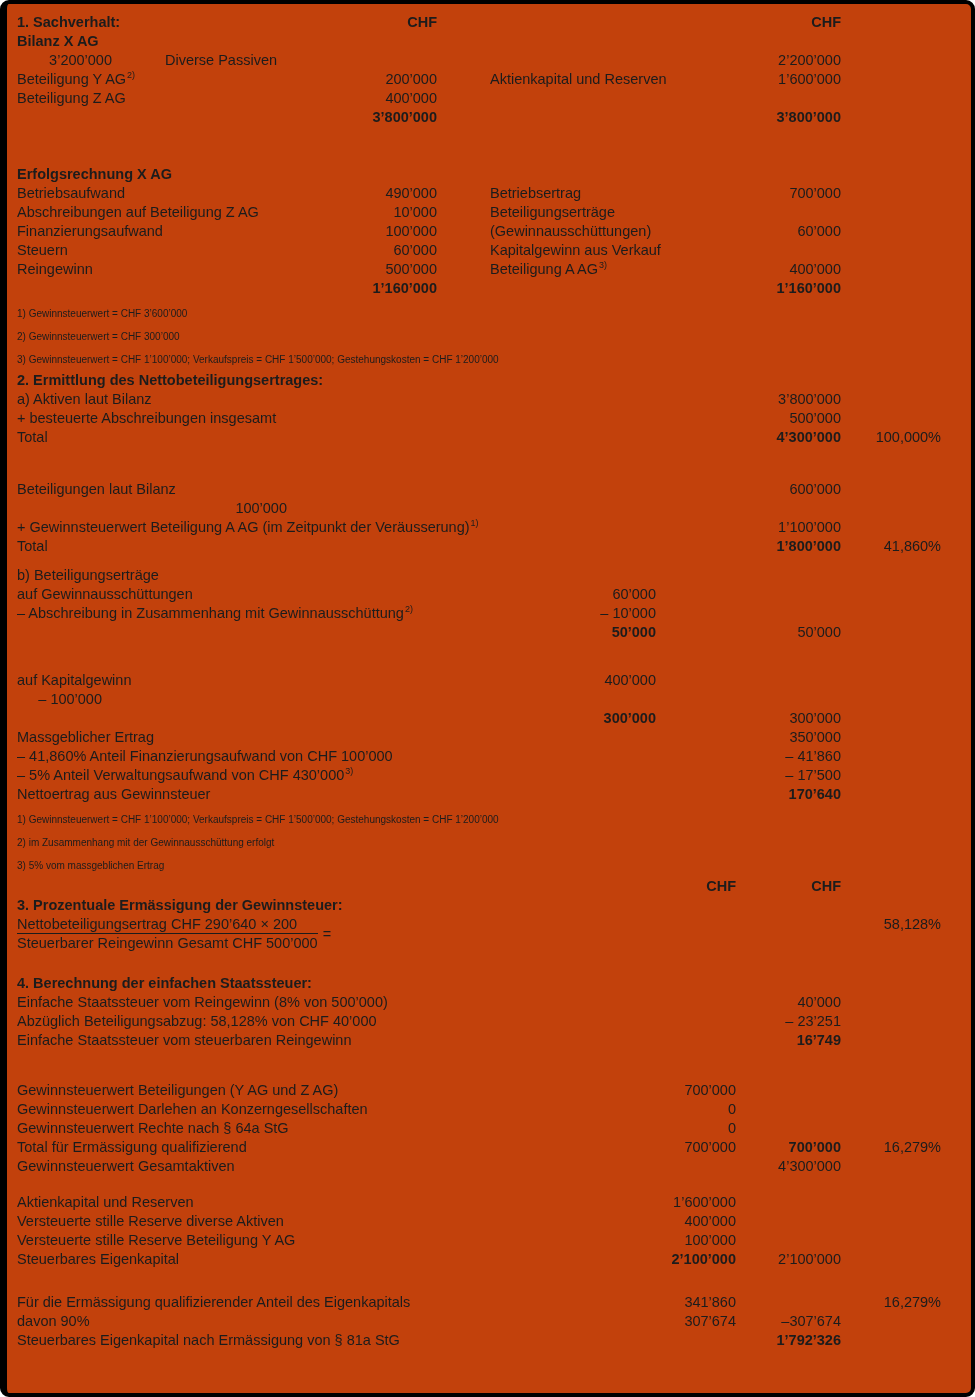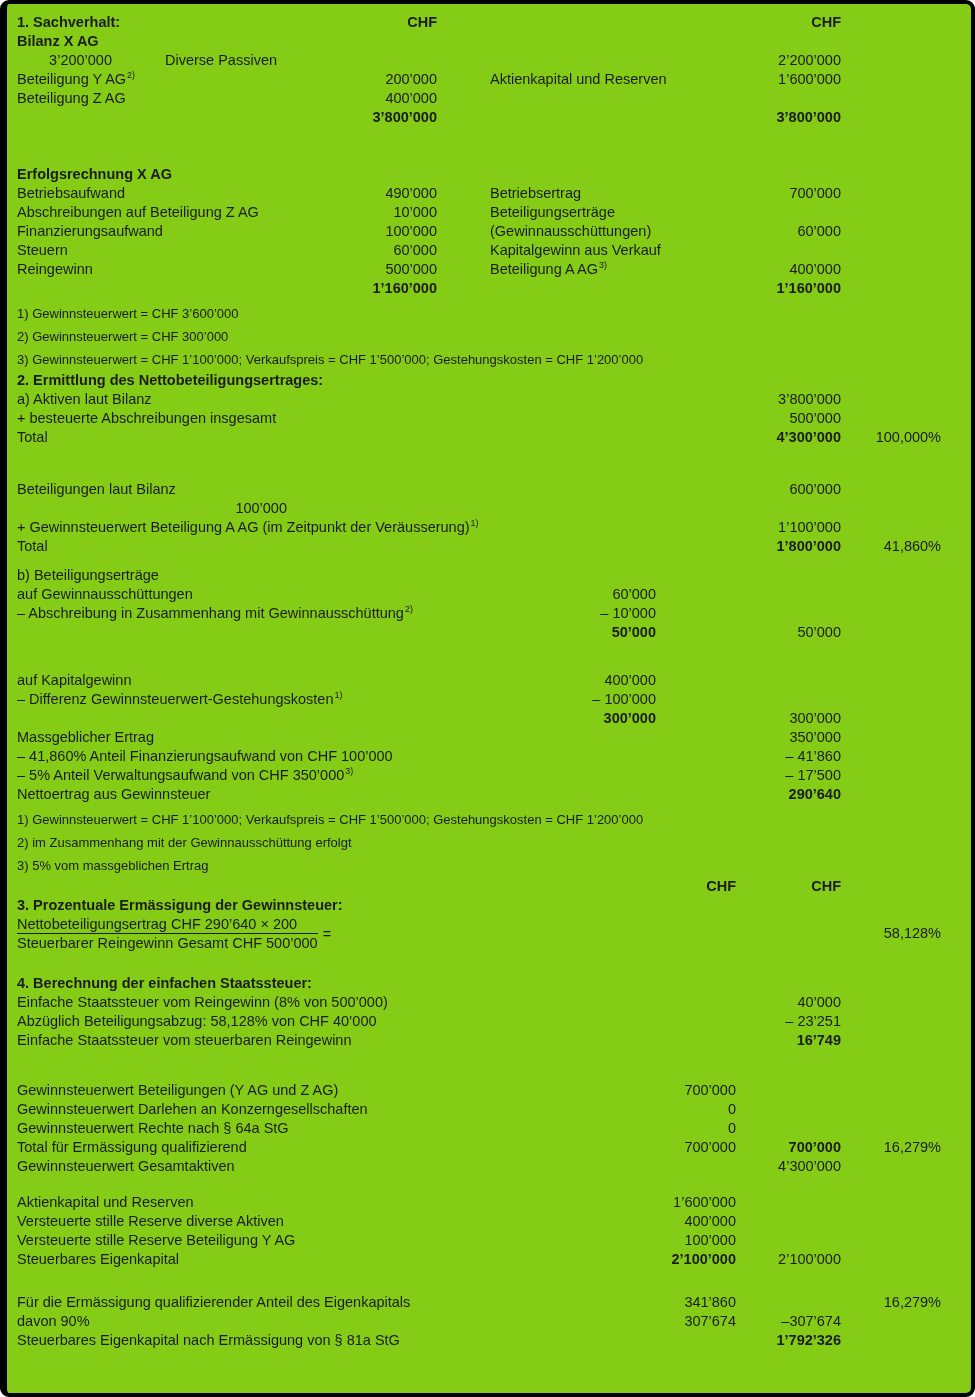--- a/index.html
+++ b/index.html
@@ -5,49 +5,49 @@
   * { box-sizing: border-box; margin: 0; padding: 0; }
   html, body { background: #ffffff; }
   body {
     width: 975px; height: 1397px;
     font-family: "Liberation Sans", "DejaVu Sans", sans-serif;
     font-size: 14.5px; line-height: 19px; color: #1c1c1c;
   }
   .page {
     width: 975px; height: 1397px;
     border: 4px solid #000; border-left-width: 7px; border-radius: 9px;
-    padding: 9px 30px 0 10px; overflow: hidden; background: #84cc16;
+    padding: 9px 30px 0 10px; overflow: hidden; background: #c2410c;
   }
   .r, .br { display: flex; align-items: baseline; height: 19px; white-space: nowrap; }
   .h { font-weight: bold; }
   div.h { height: 19px; white-space: nowrap; }
   .b { font-weight: bold; }
   
   .lbl { flex: 1 1 auto; overflow: hidden; }
   .va { width: 85px;  text-align: right; flex: none; }
   .vb { width: 80px;  text-align: right; flex: none; }
   .vc { width: 105px; text-align: right; flex: none; }
   .vp { width: 100px; text-align: right; flex: none; }
   
   .bl  { width: 325px; flex: none; overflow: hidden; }
   .bv  { width: 95px;  text-align: right; flex: none; }
   .bgp { width: 53px;  flex: none; }
   .bl2 { flex: 1 1 auto; overflow: hidden; }
   .bv2 { width: 110px; text-align: right; flex: none; }
   .bsp { width: 100px; flex: none; }
   sup { font-size: 9px; vertical-align: super; line-height: 0; margin-left: 1px; }
   .fns { margin-top: 4px; }
-  .fn { font-size: 13px; height: 23px; line-height: 23px; white-space: nowrap; }
+  .fn { font-size: 10px; height: 23px; line-height: 23px; white-space: nowrap; }
   
   .frow { display: flex; align-items: center; height: 38px; white-space: nowrap; }
   .frac { flex: none; }
   .fnum { height: 19px; border-bottom: 1.5px solid #1c1c1c; padding-right: 8px; }
   .fden { height: 19px; }
   .feq  { margin-left: 5px; }
-  .fpct { margin-left: auto; align-self: flex-start; width: 100px; text-align: right; height: 19px; margin-top: 9px; }.g10{height:10px}.g17{height:17px}.g21{height:21px}.g24{height:24px}
+  .fpct { margin-left: auto; align-self: flex-start; width: 100px; text-align: right; height: 19px; }.g10{height:10px}.g17{height:17px}.g21{height:21px}.g24{height:24px}
   .g29{height:29px}.g31{height:31px}.g33{height:33px}.g38{height:38px}
 </style>
 </head>
 <body>
 
 <div class="page">
 
   <div class="br">
     <span class="bl h">1. Sachverhalt:</span>
     <span class="bv h">CHF</span>
@@ -236,21 +236,20 @@
   <div class="g29"></div>
 
   <div class="r">
     <span class="lbl">auf Kapitalgewinn</span>
     <span class="va">400’000</span>
     <span class="vb"></span>
       <span class="vc"></span>
       <span class="vp"></span>
   </div>
   <div class="r">
-    <span class="lbl"><span>– Differenz Gewinnsteuerwert-Gestehungskosten</span><sup>1)</sup></span>
     <span class="va">– 100’000</span>
     <span class="vb"></span>
       <span class="vc"></span>
       <span class="vp"></span>
   </div>
   <div class="r">
     <span class="lbl"></span>
     <span class="va b">300’000</span>
     <span class="vb"></span>
     <span class="vc">300’000</span>
@@ -264,31 +263,31 @@
     <span class="vp"></span>
   </div>
   <div class="r">
     <span class="lbl">– 41,860% Anteil Finanzierungsaufwand von CHF 100’000</span>
     <span class="va"></span>
       <span class="vb"></span>
     <span class="vc">– 41’860</span>
     <span class="vp"></span>
   </div>
   <div class="r">
-    <span class="lbl"><span>– 5% Anteil Verwaltungsaufwand von CHF 350’000</span><sup>3)</sup></span>
+    <span class="lbl"><span>– 5% Anteil Verwaltungsaufwand von CHF 430’000</span><sup>3)</sup></span>
     <span class="va"></span>
       <span class="vb"></span>
     <span class="vc">– 17’500</span>
     <span class="vp"></span>
   </div>
   <div class="r">
     <span class="lbl">Nettoertrag aus Gewinnsteuer</span>
     <span class="va"></span>
       <span class="vb"></span>
-    <span class="vc b">290’640</span>
+    <span class="vc b">170’640</span>
     <span class="vp"></span>
   </div>
 
   <div class="fns">
     <div class="fn">1) Gewinnsteuerwert = CHF 1’100’000; Verkaufspreis = CHF 1’500’000; Gestehungskosten = CHF 1’200’000</div>
     <div class="fn">2) im Zusammenhang mit der Gewinnausschüttung erfolgt</div>
     <div class="fn">3) 5% vom massgeblichen Ertrag</div>
   </div>
 
   <div class="r">

